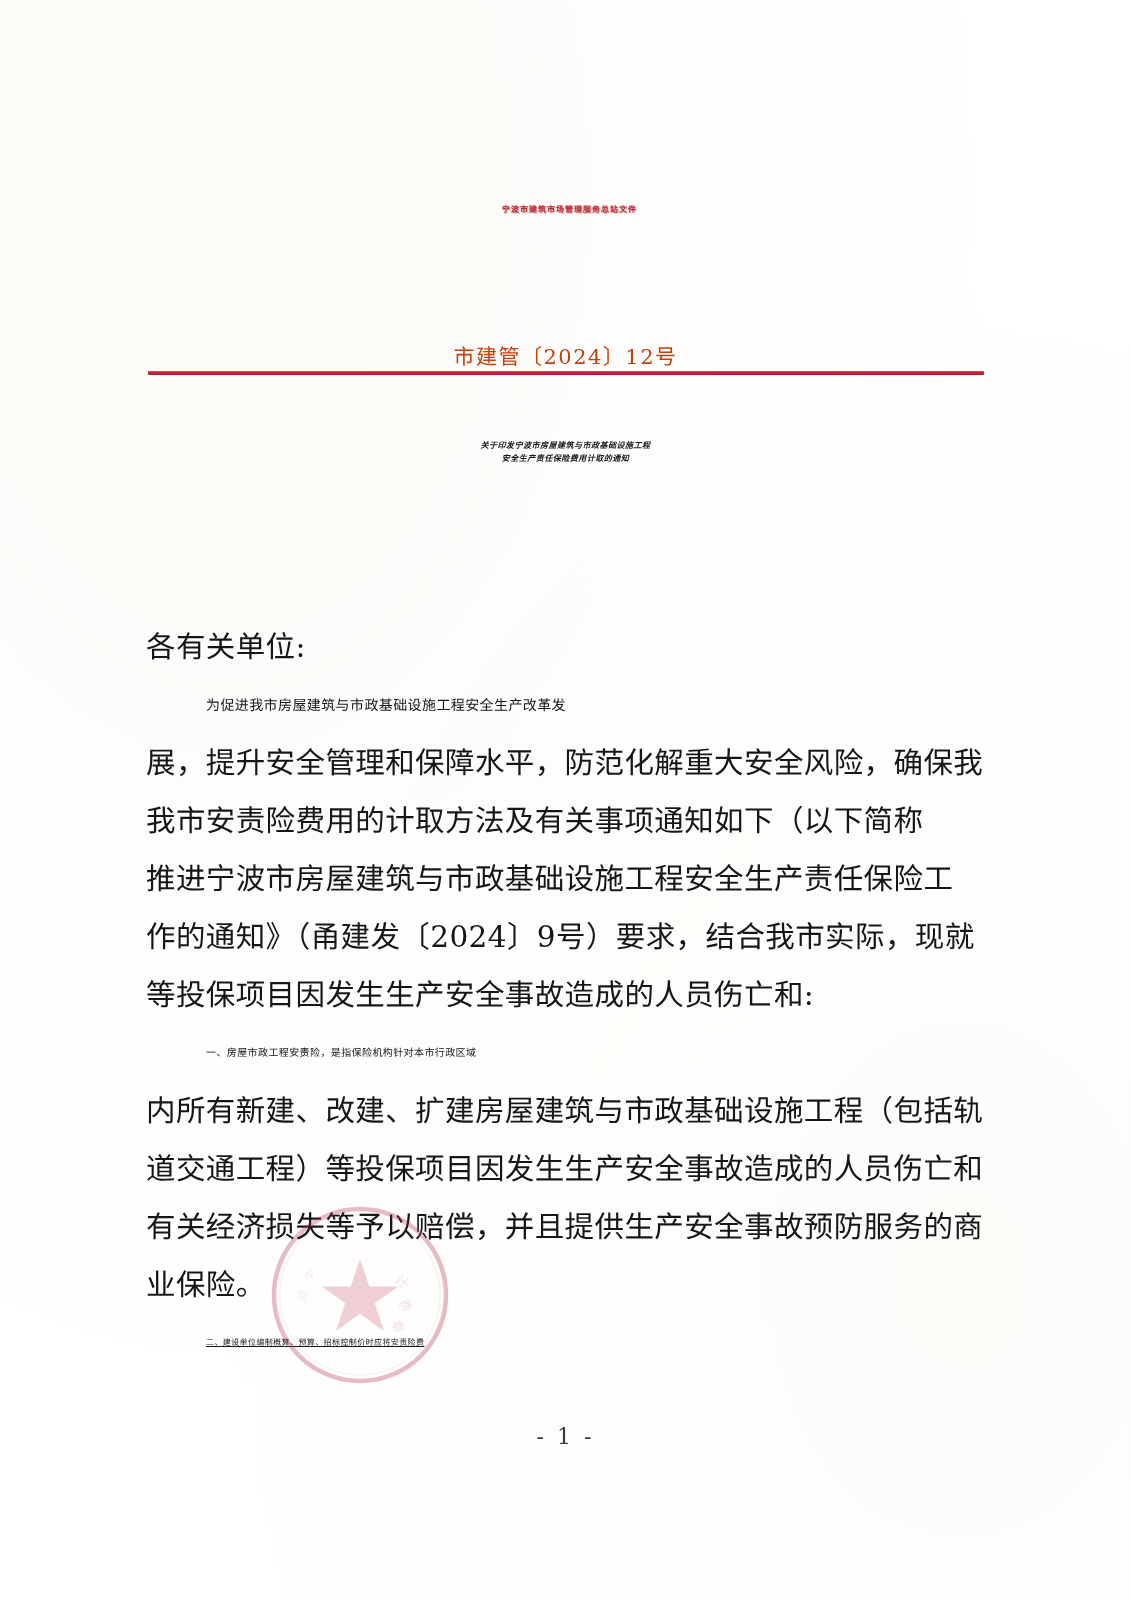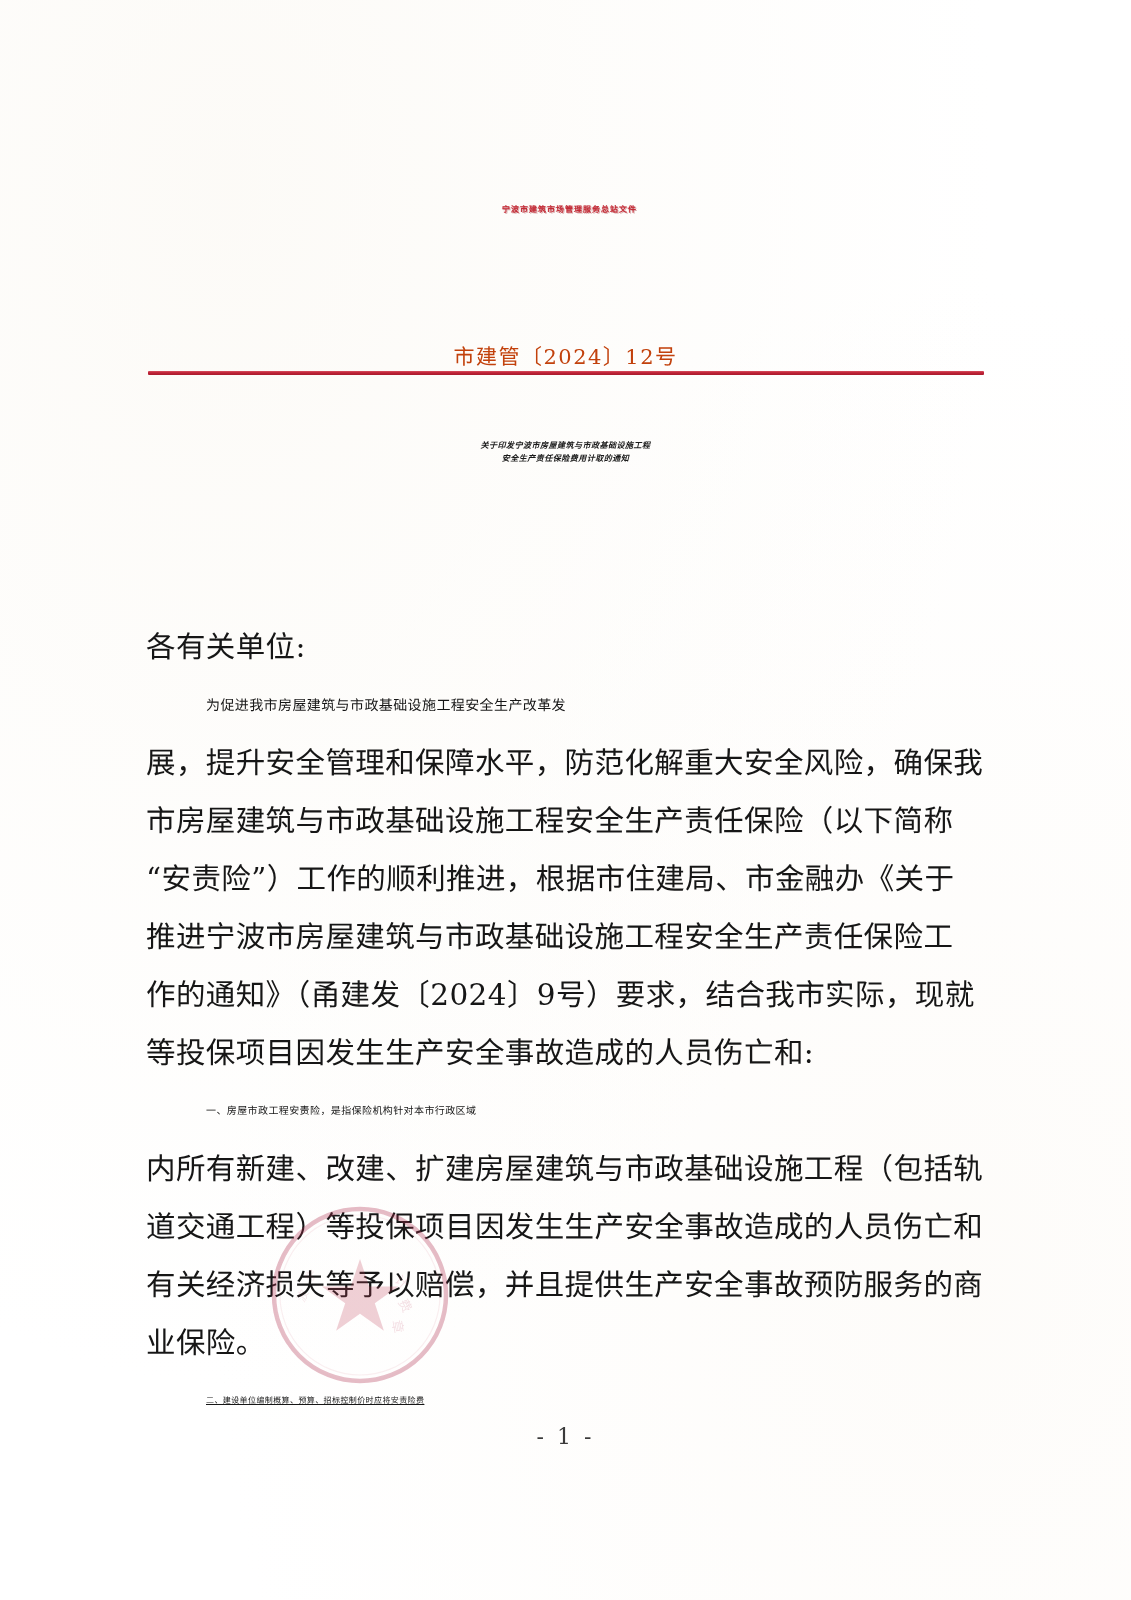--- a/index.html
+++ b/index.html
@@ -167,22 +167,21 @@
   <div class="doc-title">
     <span class="tline" style="font-size: 8px;">关于印发宁波市房屋建筑与市政基础设施工程</span>
     <span class="tline" style="font-size: 8px;">安全生产责任保险费用计取的通知</span>
   </div>
 
   <div class="body-block">
     <div class="body-line">各有关单位:</div>
     <div id="body-lines-host">
         <div class="body-line indent2" style="font-size: 14px;">为促进我市房屋建筑与市政基础设施工程安全生产改革发</div>
         <div class="body-line">展，提升安全管理和保障水平，防范化解重大安全风险，确保我</div>
-        <div class="body-line">市房屋建筑与市政基础设施工程安全生产责任保险（以下简称</div>
-        <div class="body-line">“安责险”）工作的顺利推进，根据市住建局、市金融办《关于</div>
+        <div class="body-line">我市安责险费用的计取方法及有关事项通知如下（以下简称</div>
         <div class="body-line">推进宁波市房屋建筑与市政基础设施工程安全生产责任保险工</div>
         <div class="body-line">作的通知》（甬建发〔2024〕9号）要求，结合我市实际，现就</div>
         <div class="body-line">等投保项目因发生生产安全事故造成的人员伤亡和:</div>
         <div class="body-line indent2" style="font-size: 10px;">一、房屋市政工程安责险，是指保险机构针对本市行政区域</div>
         <div class="body-line">内所有新建、改建、扩建房屋建筑与市政基础设施工程（包括轨</div>
         <div class="body-line">道交通工程）等投保项目因发生生产安全事故造成的人员伤亡和</div>
         <div class="body-line">有关经济损失等予以赔偿，并且提供生产安全事故预防服务的商</div>
         <div class="body-line">业保险。</div>
         <div class="body-line indent2" style="font-size: 8px; text-decoration: underline;">二、建设单位编制概算、预算、招标控制价时应将安责险费</div>
       </div>

